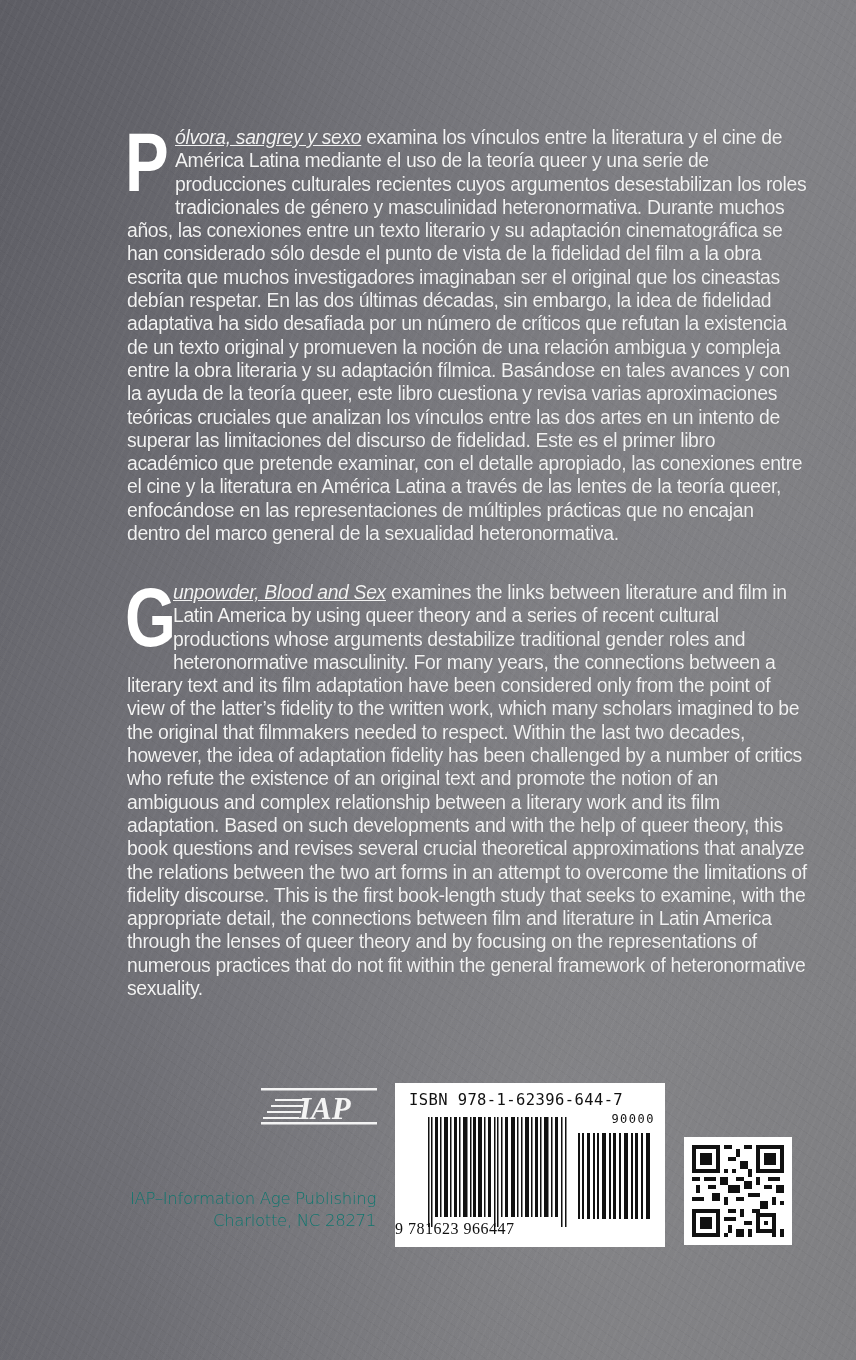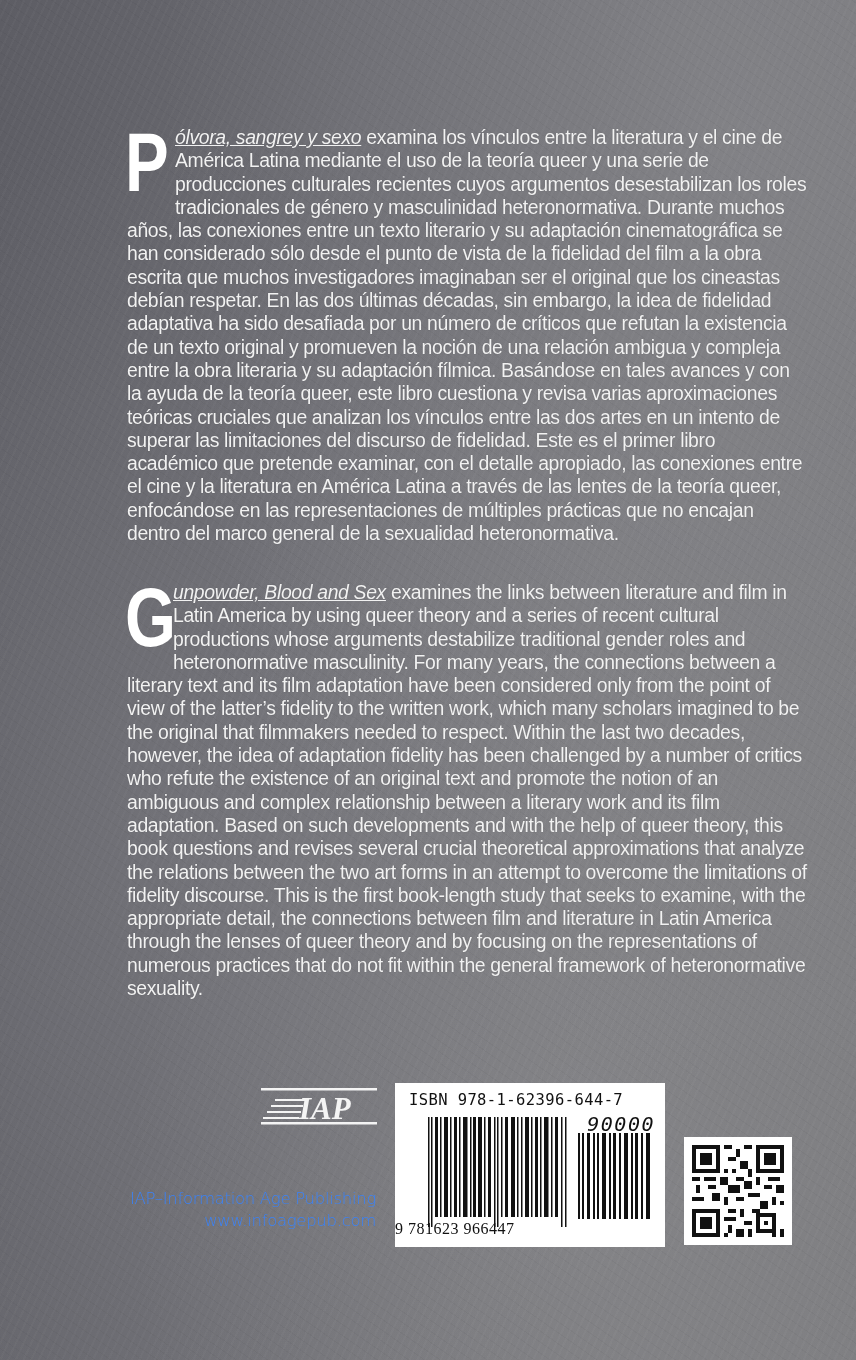--- a/index.html
+++ b/index.html
@@ -33,41 +33,41 @@
       margin: 2px 6px 0 -2px;
       transform: scaleX(0.78); transform-origin: left top;
       width: 44px;
       font-family: "Liberation Sans", sans-serif;
     }
     .dropcap.g { width: 42px; }
     .blurb .title { font-style: italic; text-decoration: underline; }
 
     .publisher {
       position: absolute; left: 120px; top: 1140px; width: 256px; text-align: right;
-      color: #3b82f6; font-size: 16.5px; line-height: 21.5px;
+      color: #0f766e; font-size: 16.5px; line-height: 21.5px;
       font-family: "DejaVu Sans", sans-serif; font-weight: 300; letter-spacing: -0.3px;
     }
     .logo {
       position: absolute; left: 261px; top: 1088px; width: 116px; height: 37px;
     }
     .pub-lines { position: absolute; left: 0; top: 1188px; width: 256px; }
     .pub-line { display: block; }
 
     .barcode-box {
       position: absolute; left: 395px; top: 1083px; width: 270px; height: 164px;
       background: #ffffff;
     }
     .isbn-text {
       position: absolute; left: 14px; top: 8px;
       font-family: "DejaVu Sans Mono", monospace; font-size: 15.5px; color: #111;
       letter-spacing: 0.4px;
     }
     .price-code {
       position: absolute; right: 10px; top: 29px;
-      font-family: "DejaVu Sans Mono", monospace; font-size: 20px; color: #111; letter-spacing: 1.5px; font-style: italic;
+      font-family: "DejaVu Sans Mono", monospace; font-size: 12px; color: #111; letter-spacing: 1.5px;
     }
     .ean-digits {
       position: absolute; left: 0; top: 137px;
       font-family: Liberation Serif, serif; font-size: 16px; color: #111; letter-spacing: 0.5px;
     }
     .bars-main { position: absolute; left: 33px; top: 34px; width: 142px; height: 110px; }
     .bars-addon { position: absolute; left: 183px; top: 50px; width: 75px; height: 86px; }
 
     .qr { position: absolute; left: 684px; top: 1137px; width: 108px; height: 108px; background: #fff; }
   </style>
@@ -92,21 +92,21 @@
     <rect x="10" y="17" width="32" height="2" fill="#f4f4f4"></rect>
     <rect x="6" y="23" width="34" height="2" fill="#f4f4f4"></rect>
     <rect x="2" y="29" width="36" height="2" fill="#f4f4f4"></rect>
     <text x="38" y="31" font-family="Liberation Serif, serif" font-weight="bold" font-style="italic" font-size="31" fill="#f4f4f4">IAP</text>
   </svg>
 </div>
 
 <div class="publisher">
   <div class="pub-lines" style="position:static; margin-top:48px;">
     <span class="pub-line">IAP–Information Age Publishing</span>
-    <span class="pub-line">www.infoagepub.com</span>
+    <span class="pub-line">Charlotte, NC 28271</span>
   </div>
 </div>
 
 <div class="barcode-box">
   <div class="isbn-text">ISBN 978-1-62396-644-7</div>
   <div class="price-code">90000</div>
   <svg class="bars-main" viewBox="0 0 142 110" preserveAspectRatio="none">
     <g fill="#111">
       <rect x="0" y="0" width="1.5" height="110"></rect>
         <rect x="3" y="0" width="1.5" height="110"></rect>

